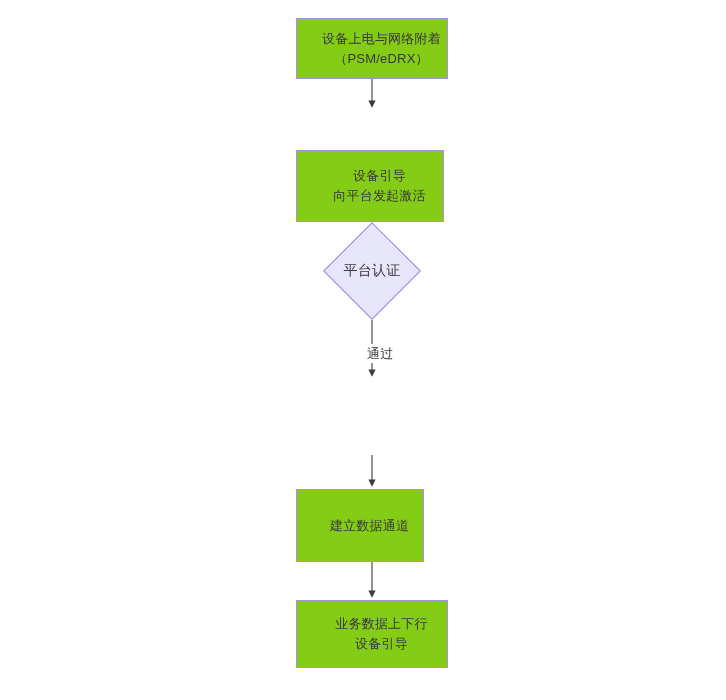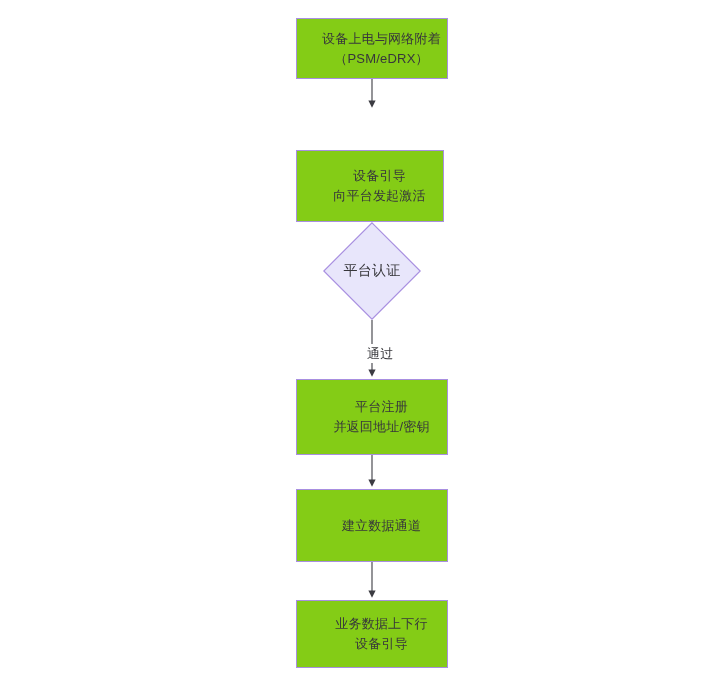--- a/index.html
+++ b/index.html
@@ -125,26 +125,22 @@
 
   <div class="diamond-wrap" style="left:323px; top:222px;">
     <svg class="diamond-shape" viewBox="0 0 98 98">
       <polygon points="49,0.8 97.2,49 49,97.2 0.8,49" fill="#e8e6fb" stroke="#a88fe0" stroke-width="1.2"></polygon>
     </svg>
     <div class="diamond-label">平台认证</div>
   </div>
 
   <div class="edge-label" style="left:356px; top:344px;margin-left:8px;">通过</div>
 
-  <div class="node" style="left:296px; top:379px; width:152px; height:76px;">
-    <span class="line">平台注册</span>
-    <span class="line">并返回地址/密钥</span>
-  </div>
 
-  <div class="node" style="left:296px; top:489px; width:152px; height:73px;">
+  <div class="node" style="left:296px; top:489px; width:128px; height:73px;">
     <span class="line">建立数据通道</span>
   </div>
 
   <div class="node" style="left:296px; top:600px; width:152px; height:68px;">
     <span class="line">业务数据上下行</span>
     <span class="line">设备引导</span>
   </div>
 
 </div>
 

